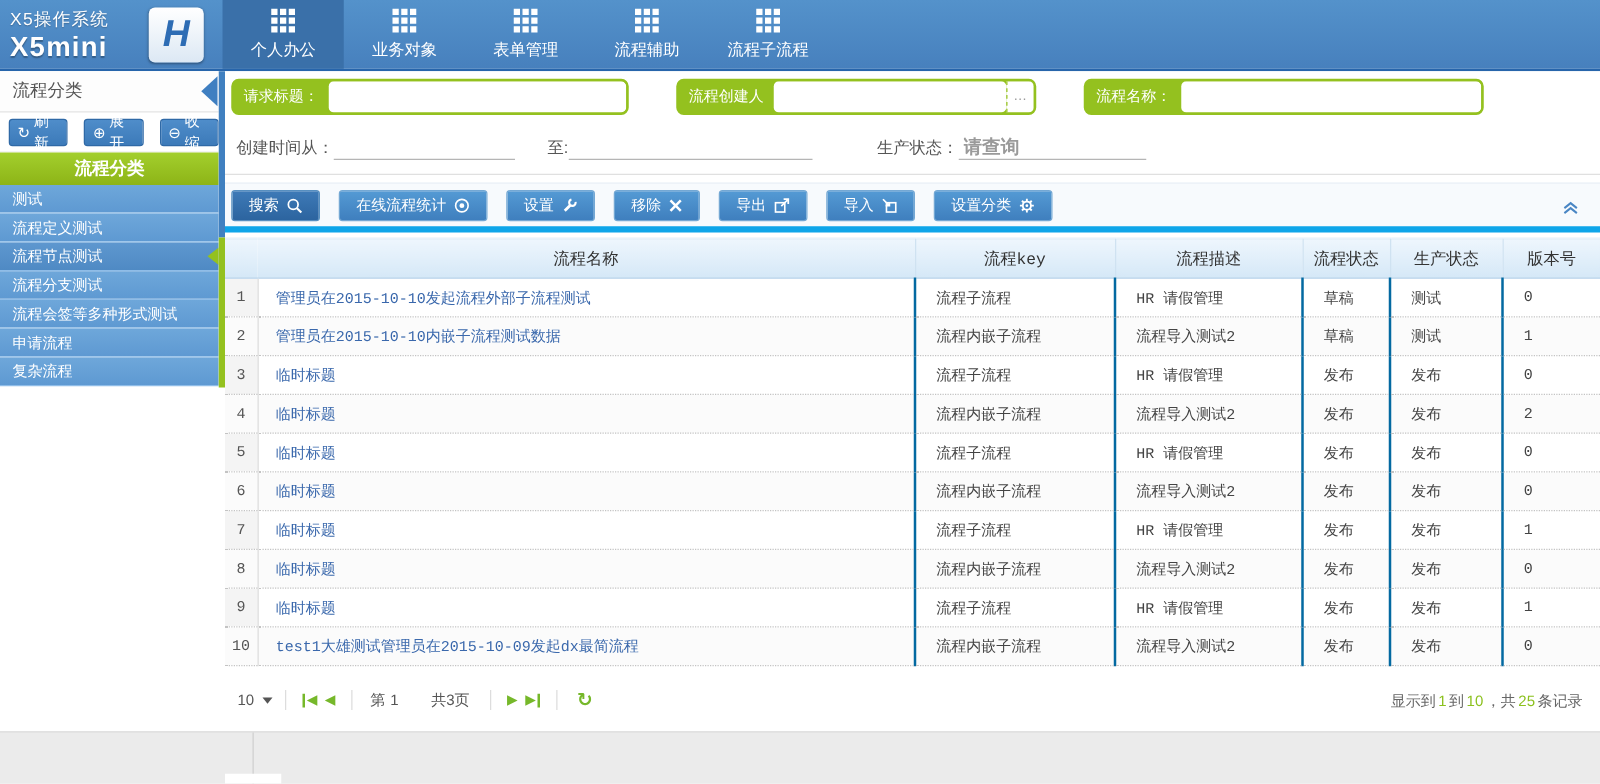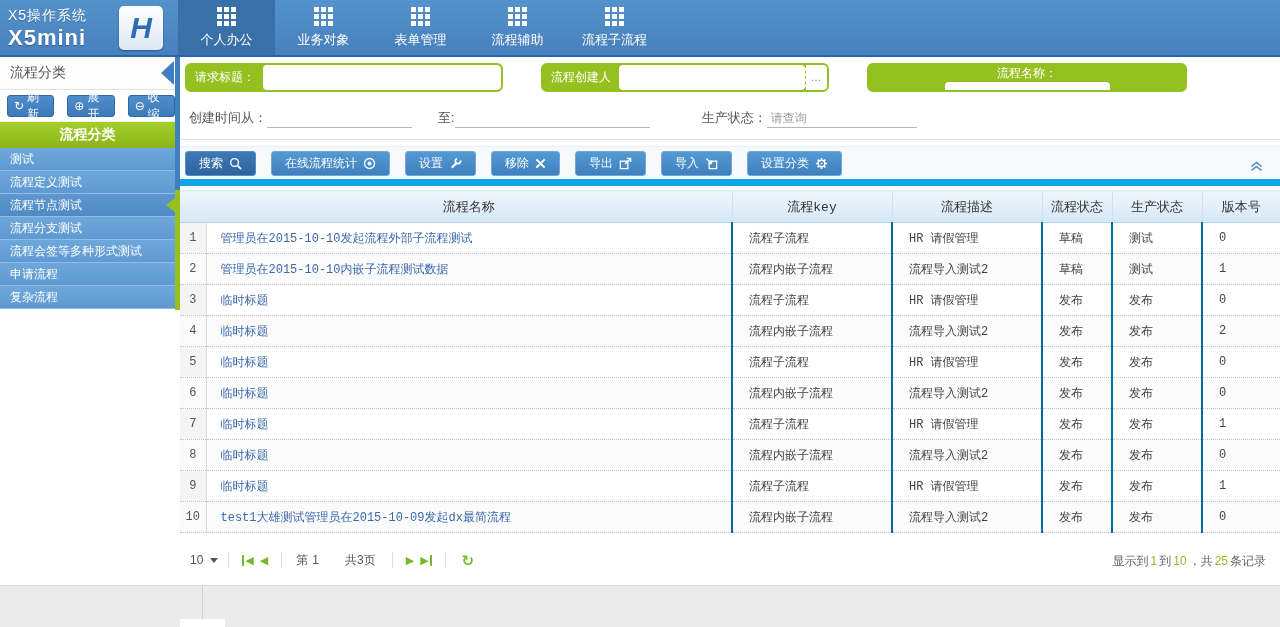--- a/index.html
+++ b/index.html
@@ -38,24 +38,24 @@
   .sash .g{height:120px;background:#94c11f;}
 
   
   .main{position:absolute;left:180px;top:57px;width:1100px;height:528px;background:#fff;}
   .srow1{height:40px;display:flex;align-items:center;gap:38px;padding-left:5px;}
   .pill{height:29px;background:#94c11f;border:2px solid #94c11f;border-radius:6px;display:flex;align-items:center;overflow:hidden;}
   .pill-label{color:#fff;padding:0 8px;font-size:12px;white-space:nowrap;}
   .pill input{border:none;outline:none;height:25px;border-radius:4px;flex:1;min-width:0;padding:0 5px;font-size:12px;}
   .picker{width:22px;height:25px;background:#fff;border-left:1px dashed #94c11f;display:flex;align-items:center;justify-content:center;color:#999;cursor:pointer;font-size:11px;letter-spacing:1px;}
   .srow2{height:43px;display:flex;align-items:center;border-bottom:1px solid #e0e0e0;padding-left:9px;font-size:13px;color:#555;}
-  .uin{border:none;border-bottom:1px solid #b5b5b5;height:20px;outline:none;background:transparent;font-size:12px;padding:0 4px;color:#555;}
+  .uin{border:none;border-bottom:1px solid #b5b5b5;height:20px;outline:none;background:transparent;font-size:15px;padding:0 4px;color:#555;font-weight:bold;}
   .uin::placeholder{color:#9a9a9a;}
 
-  .tbar{height:40px;margin-top:6px;background:#f7fafd;border-top:1px solid #eaf0f6;border-bottom:7px solid #0ea5e9;display:flex;align-items:center;gap:15px;padding-left:5px;position:relative;}
+  .tbar{height:40px;margin-top:6px;background:#f7fafd;border-top:1px solid #eaf0f6;border-bottom:5px solid #0ea5e9;display:flex;align-items:center;gap:15px;padding-left:5px;position:relative;}
   .tbtn{height:25px;padding:0 13px;background:linear-gradient(#549ad4,#3f7fbe);border:1px solid #74a8d4;border-radius:3px;color:#fff;font-size:12px;display:flex;align-items:center;gap:6px;cursor:pointer;}
   .tbtn.primary{background:linear-gradient(#3e7ab7,#2c649f);border-color:#578fc0;}
   .chev{position:absolute;right:16px;top:13px;cursor:pointer;line-height:0;}
 
   .grid{width:100%;border-collapse:collapse;table-layout:fixed;margin-top:4px;font-family:Liberation Mono, monospace;}
   .grid thead th{height:32px;background:linear-gradient(#eef6fd,#d5e8f7);border-bottom:1px solid #b9d4ea;border-top:1px solid #e4f0f9;font-weight:normal;font-size:13px;color:#333;text-align:center;}
   .grid thead th+th+th{border-left:1px solid #cfe2f1;}
   .grid tbody td{height:31px;border-bottom:1px dotted #c3c3c3;font-size:12px;color:#444;padding:0 8px;overflow:hidden;white-space:nowrap;}
   .grid tbody tr:nth-child(even) td{background:#fbfbfb;}
   .grid td.num{background:#f4f4f4;border-right:1px solid #dcdcdc;text-align:center;color:#555;padding:0;}
@@ -170,21 +170,21 @@
     <div class="srow1">
         <div class="pill" style="width: 318px;">
           <span class="pill-label">请求标题：</span>
           <input value="" style="">
         </div>
         <div class="pill" style="width: 288px;">
           <span class="pill-label">流程创建人</span>
           <input value="" style="">
           <span class="picker">…</span>
         </div>
-        <div class="pill" style="width: 320px; flex-direction: column;">
+        <div class="pill" style="width: 320px;">
           <span class="pill-label">流程名称：</span>
           <input value="" style="">
         </div>
       </div>
 
     <div class="srow2">
       <span>创建时间从：</span>
       <input class="uin" style="width: 145px;">
       <span style="margin-left:26px">至:</span>
       <input class="uin" style="width: 195px;">

